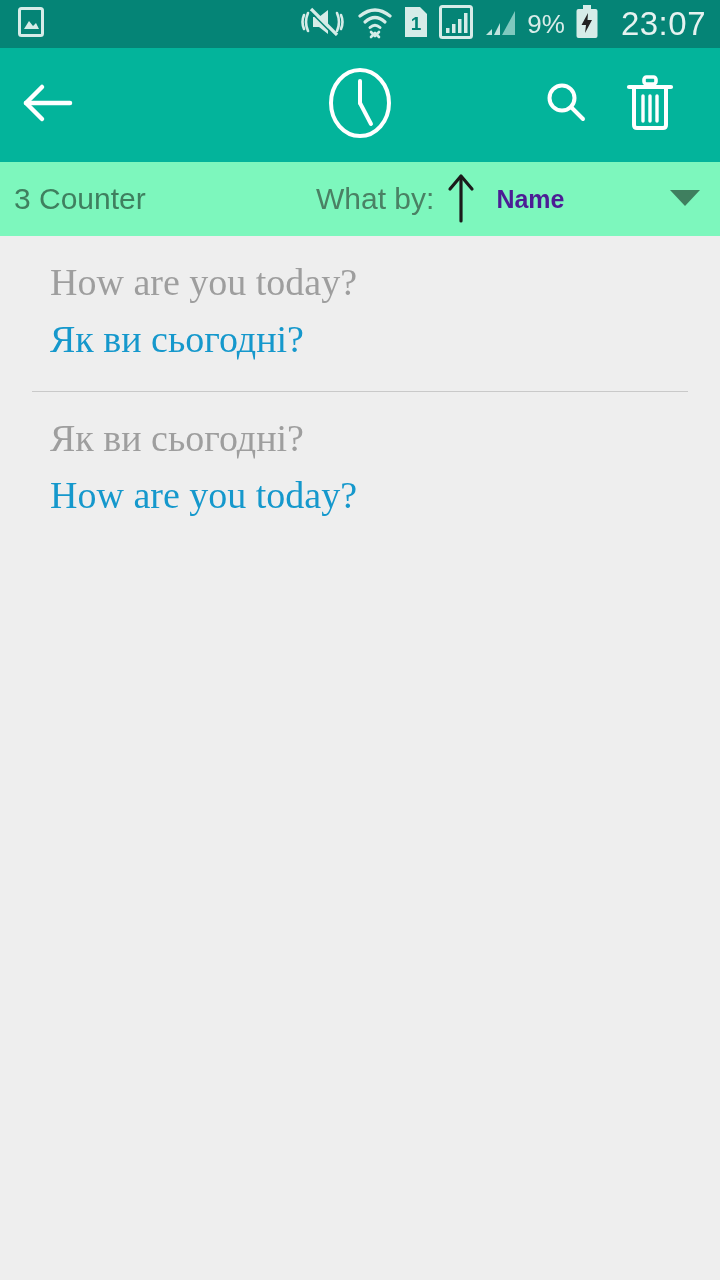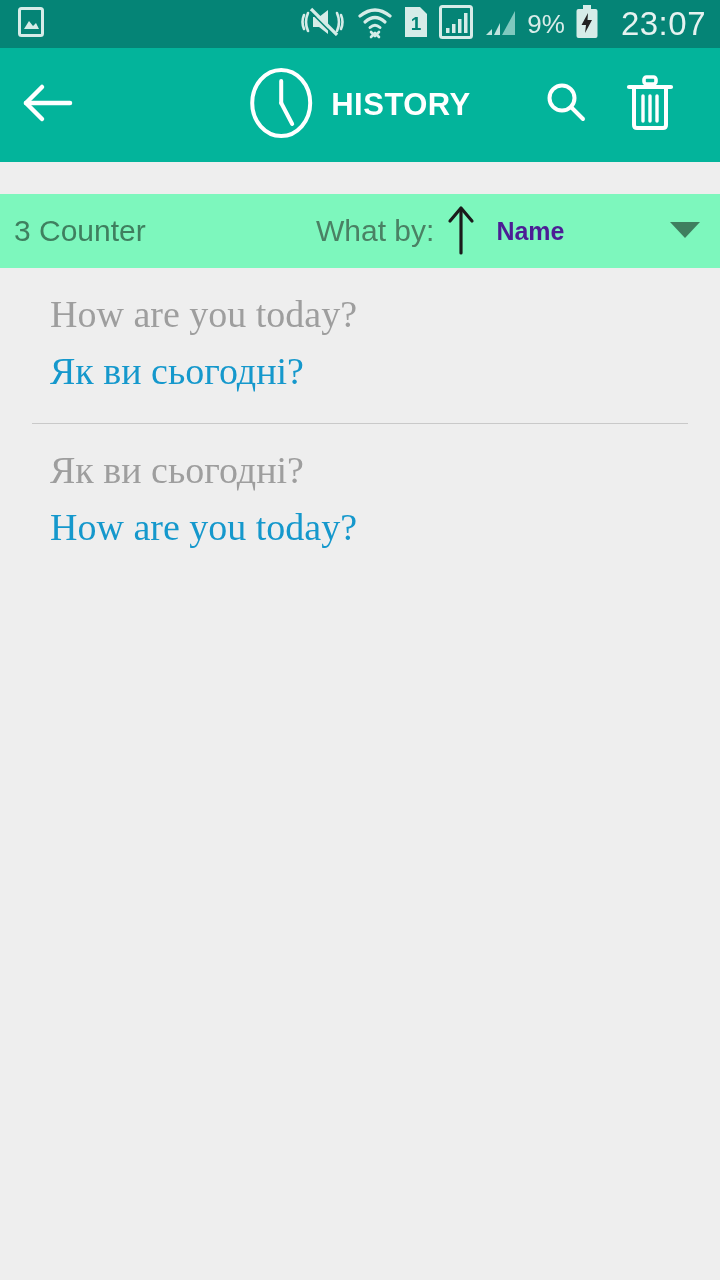--- a/index.html
+++ b/index.html
@@ -81,21 +81,20 @@
   }
 
   
   .sort-bar {
     height: 74px;
     width: 720px;
     background: #7df7bd;
     display: flex;
     align-items: center;
     position: relative;
-    margin-top: 32px;
   }
   .counter-text {
     color: #3f7f5f;
     font-size: 30px;
     padding-left: 14px;
   }
   .sort-group {
     position: absolute;
     left: 316px;
     top: 50%;
@@ -238,21 +237,20 @@
   </div>
 
   <div class="title-group">
     <span>
       <svg width="64" height="72" viewBox="0 0 64 72">
         <ellipse cx="32" cy="36" rx="29" ry="33" fill="none" stroke="#ffffff" stroke-width="4"></ellipse>
         <line x1="32" y1="36" x2="32" y2="14" stroke="#ffffff" stroke-width="4" stroke-linecap="round"></line>
         <line x1="32" y1="36" x2="43" y2="57" stroke="#ffffff" stroke-width="4" stroke-linecap="round"></line>
       </svg>
     </span>
-    <span class="title-text">HISTORY</span>
   </div>
 
   <div class="appbar-actions">
     <span>
       <span>
         <svg width="44" height="44" viewBox="0 0 44 44">
           <circle cx="18" cy="17" r="12.5" fill="none" stroke="#ffffff" stroke-width="4"></circle>
           <line x1="27" y1="26" x2="39" y2="38" stroke="#ffffff" stroke-width="4" stroke-linecap="round"></line>
         </svg>
       </span>

